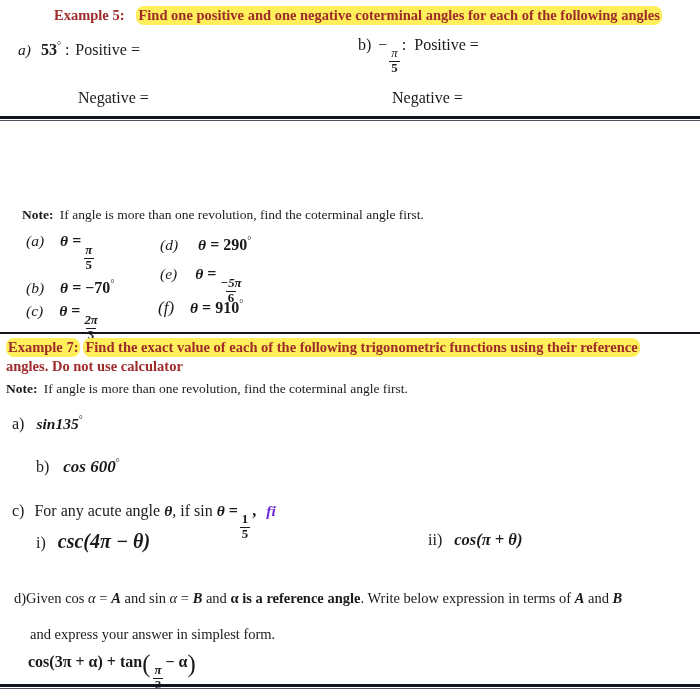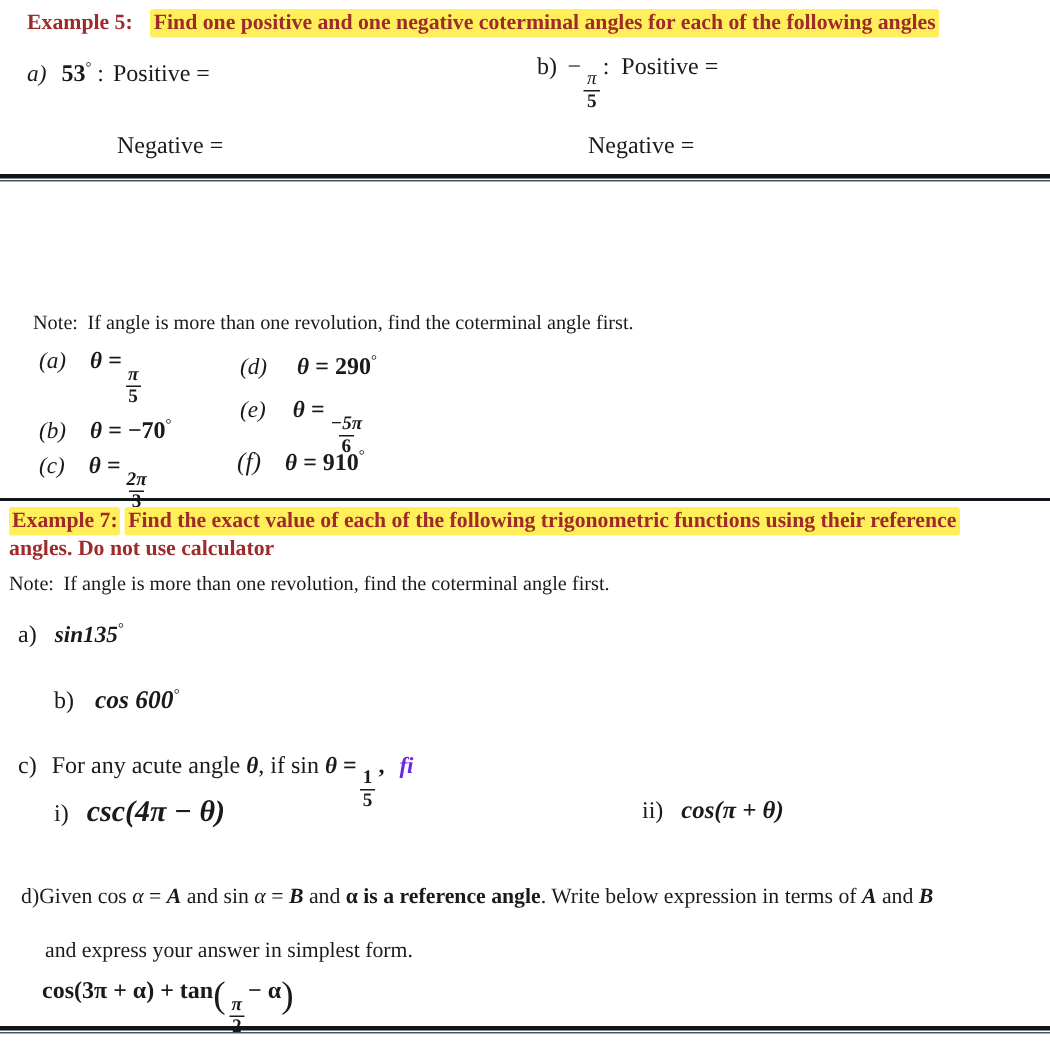--- a/index.html
+++ b/index.html
@@ -24,40 +24,40 @@
     font-weight: bold;
     font-size: 14.5px;
     color: #9e2a2a;
     line-height: 1.28;
   }
   .hl {
     background: #ffef5a;
     box-decoration-break: clone;
     -webkit-box-decoration-break: clone;
     padding: 1px 2px 2px 2px;
-    border-radius: 2px;
-  }
-  .ex-label { padding-right: 12px; }
+    border-radius: 8px;
+  }
+  .ex-label { padding-right: 12px; margin-left: 36px; }
 
   
   .rule {
     width: 100%;
     border-top: 3px solid #10161c;
     border-bottom: 1px solid #4a5560;
     height: 5px;
   }
   .rule-thin {
     width: 100%;
     border-top: 2px solid #10161c;
     height: 2px;
   }
 
   
   .note { font-size: 13.5px; }
-  .note b { font-weight: normal; }
+  .note b { font-weight: bold; }
   .body-txt { font-size: 14.5px; }
   .mi { font-style: italic; }
   .mb { font-weight: bold; }
 
   
   .math {
     font-family: "Liberation Serif", "DejaVu Serif", serif;
     font-style: italic;
     font-size: 15.5px;
   }

